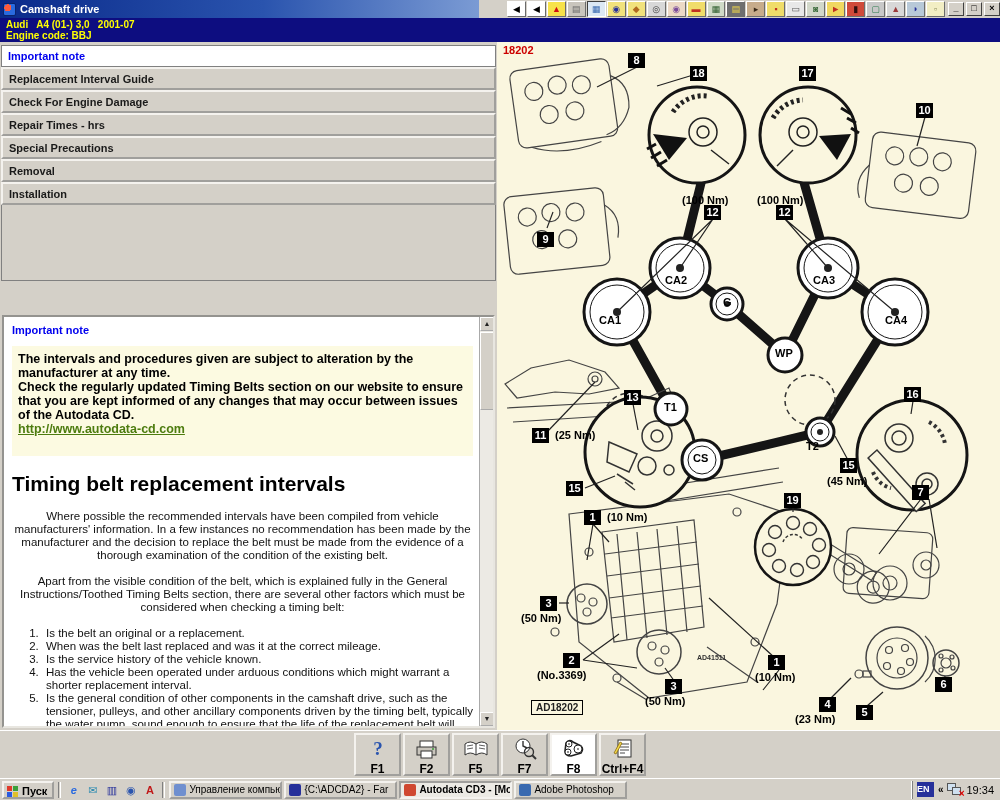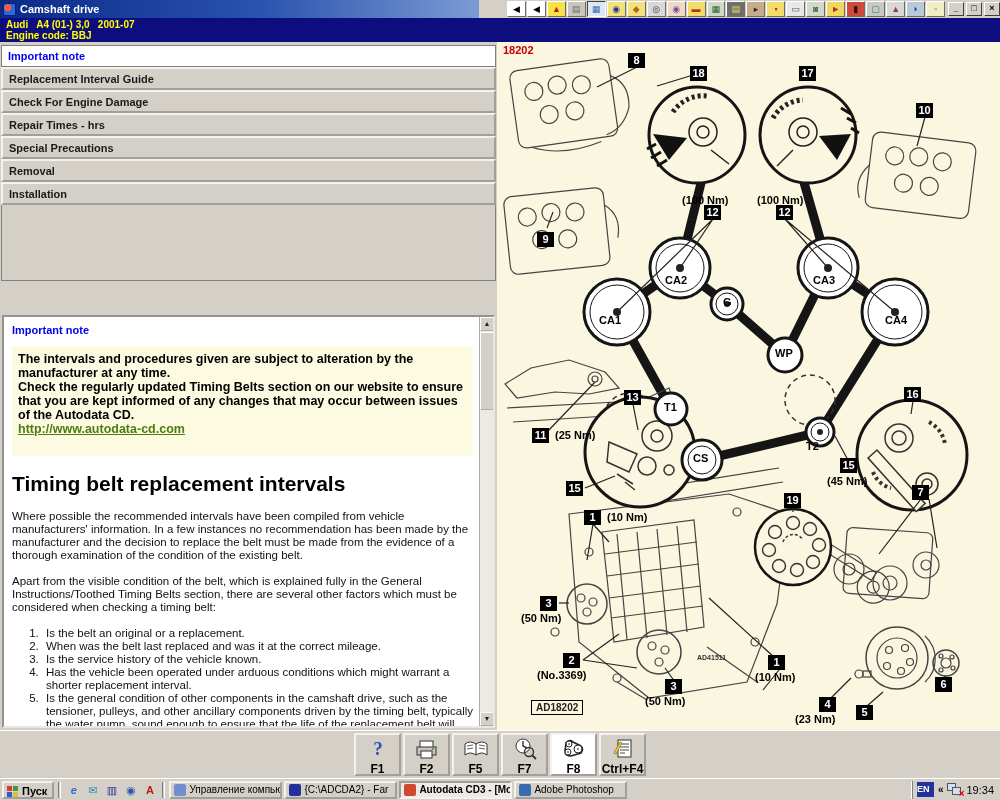--- a/index.html
+++ b/index.html
@@ -38,21 +38,21 @@
     border:2px inset #e8e6e0; overflow:hidden; }
   #textscroll { position:absolute; right:0; top:0; width:14px; height:100%; background:#ECEAE4; border-left:1px solid #aaa; }
   .sbtn { width:14px; height:14px; background:#D4D0C8; border:1px outset #fff; font-size:7px; text-align:center; line-height:12px; color:#222; }
   #sthumb { position:absolute; left:0; top:15px; width:14px; height:78px; background:#D4D0C8; border:1px outset #fff; }
   #sdown { position:absolute; bottom:0; }
   #textcontent { position:absolute; left:0; top:0; right:14px; bottom:0; padding:7px 6px 0 8px; }
   .notehead { color:#0000EE; font-weight:bold; font-size:11px; margin-bottom:10px; }
   #notebox { background:#FCFAE1; padding:6px 6px 20px 6px; font-weight:bold; font-size:12.5px; line-height:14px; color:#000; }
   #notebox a { color:#4d7c0f; }
   #article-title { font-size:21px; font-weight:bold; margin:16px 0 14px 0; color:#000; }
-  .para { font-size:11.5px; line-height:13px; color:#111; margin-bottom:13px; }
+  .para { font-size:11.5px; line-height:13px; color:#111; margin-bottom:13px;text-align:center; }
   ol { margin-left:30px; }
   ol li { font-size:11.5px; line-height:13px; color:#111; padding-left:4px; }
 
   
   #diagram { left:497px; top:42px; width:503px; height:688px; background:#FAF6DF; }
   #diagram svg { position:absolute; left:0; top:0; }
   .co { position:absolute; background:#000; color:#fff; font-weight:bold; font-size:11px;
     min-width:17px; height:15px; line-height:15px; text-align:center; padding:0 2px; }
   .tq { position:absolute; font-weight:bold; font-size:11px; color:#000; white-space:nowrap; }
   .plab { position:absolute; font-weight:bold; font-size:11px; color:#000; white-space:nowrap; }

